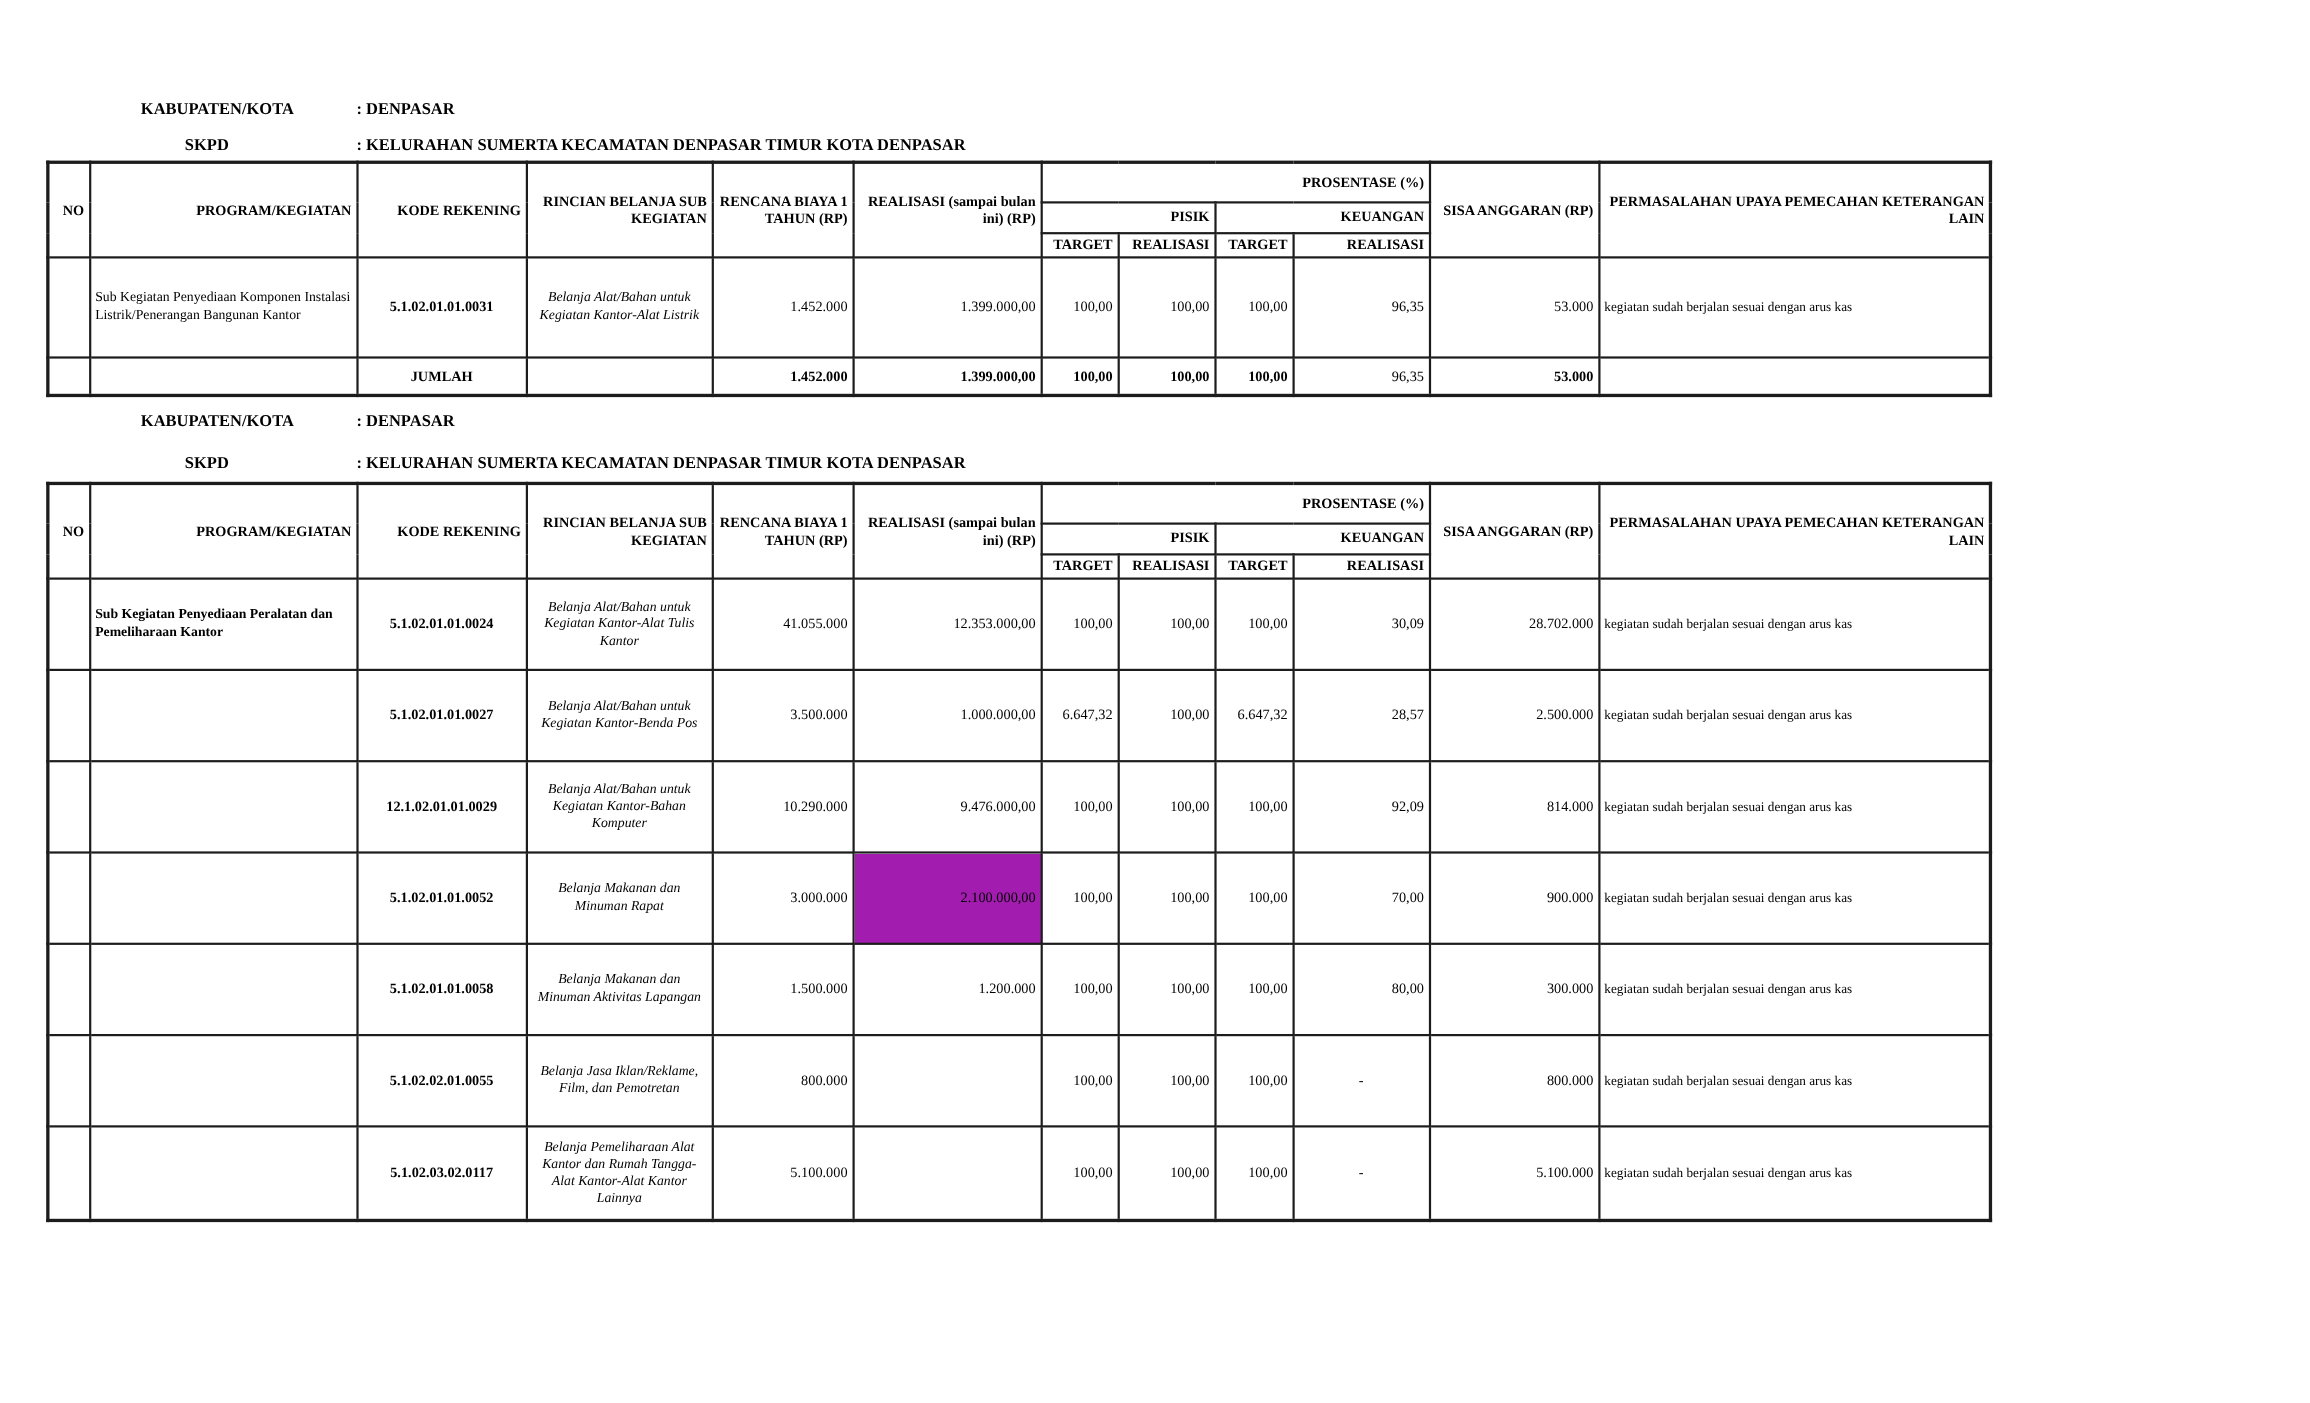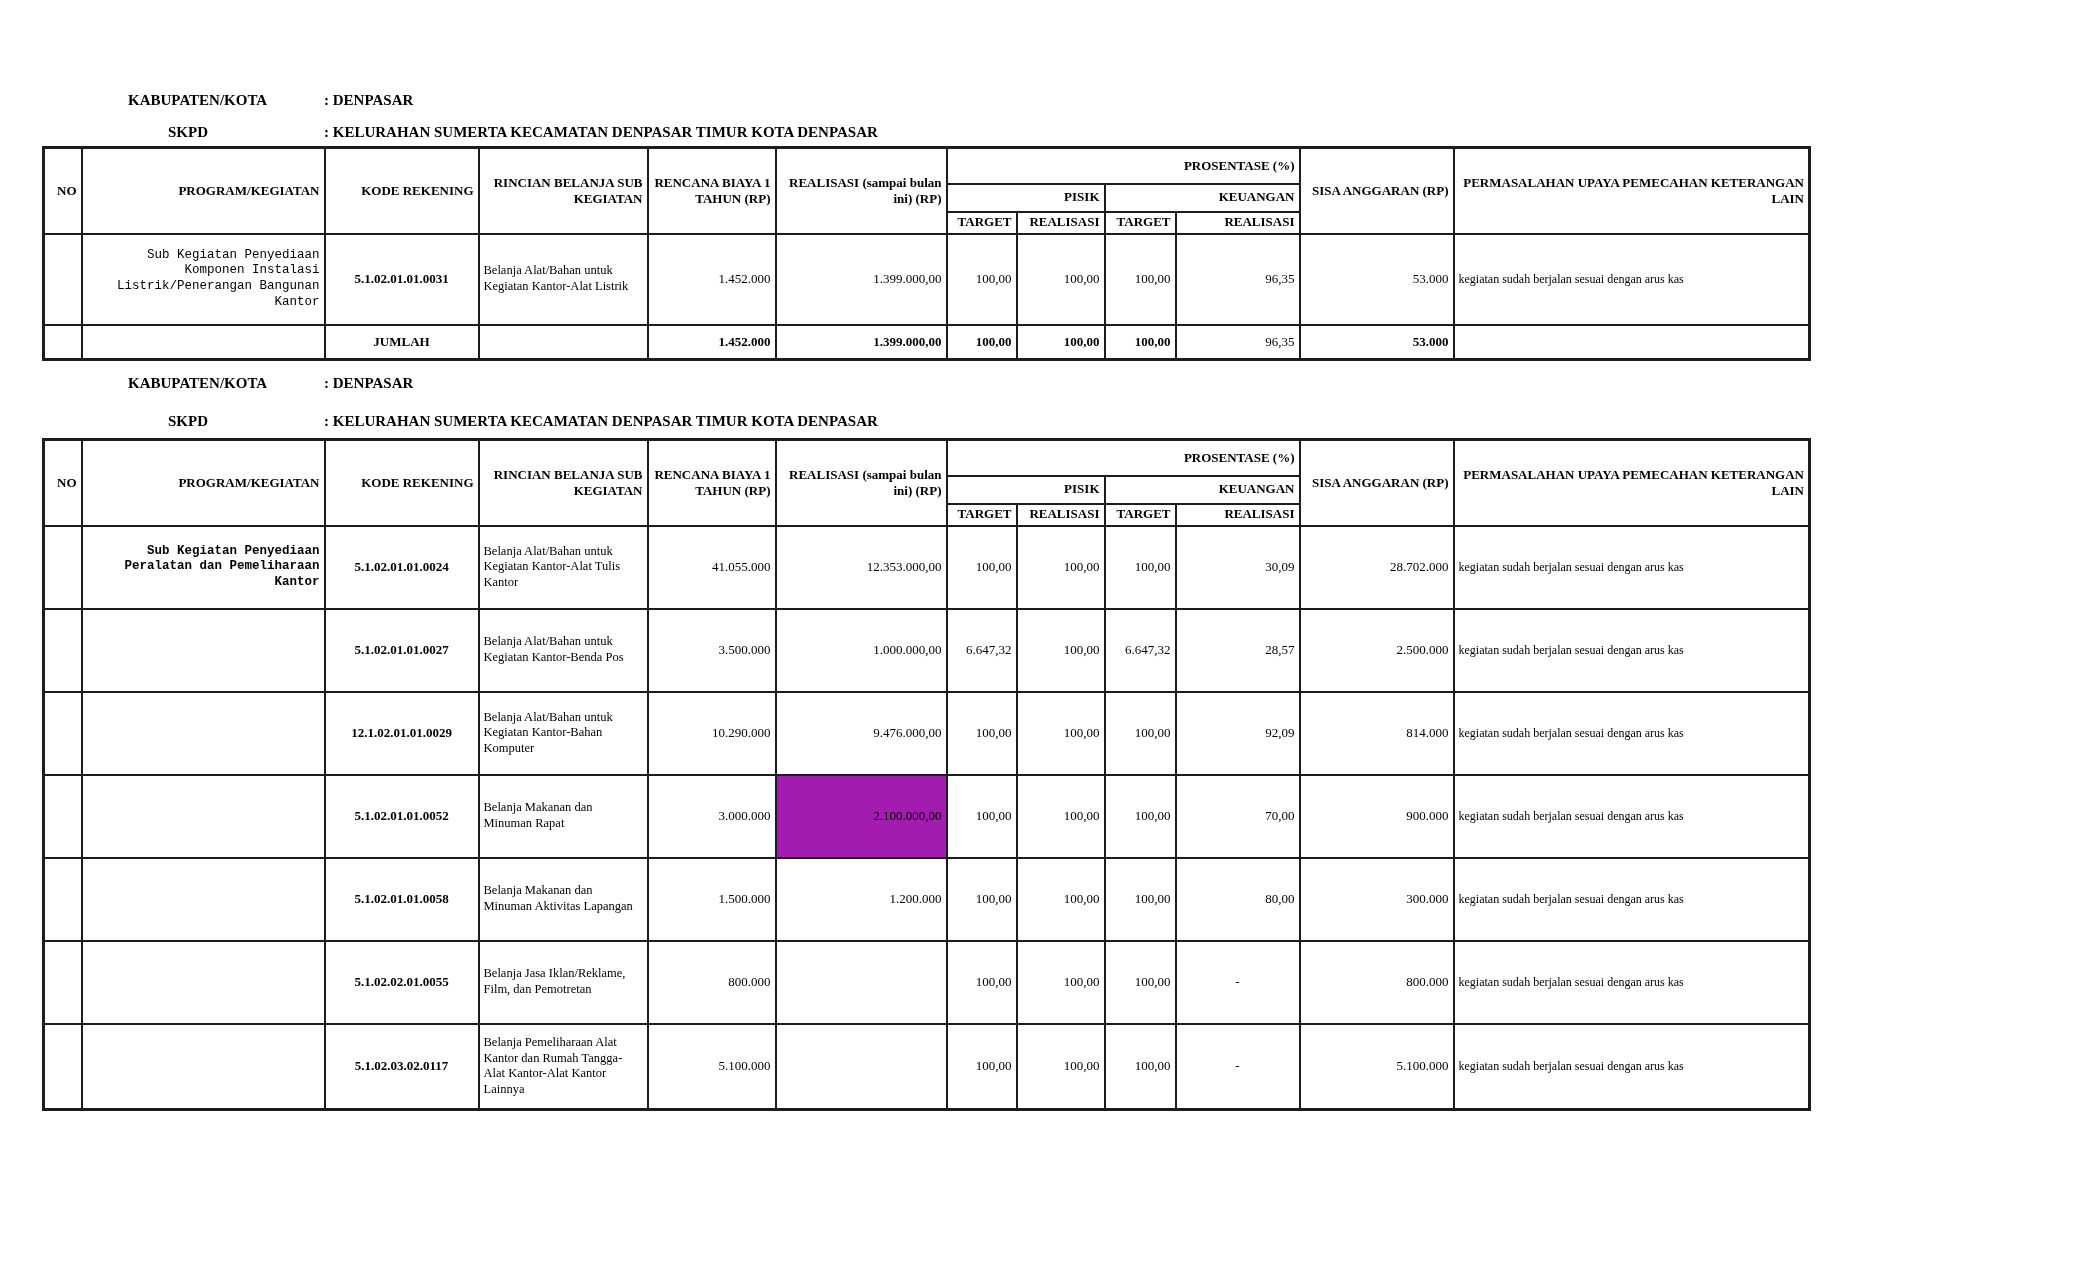--- a/index.html
+++ b/index.html
@@ -19,23 +19,23 @@
     padding:1px 4px;line-height:1.25;
   }
   .rtable{border:3px solid #1c1c1c;}
   .hd{font-weight:bold;font-size:13px;text-align:right;}
   .h1{height:36px}.h2{height:28px}.h3{height:22px}
   .t1 tr.dr{height:91px}
   .t1 tr.sum{height:35px}
   .t2 tr.dr{height:83px}
   .t2 tr.dr.tall{height:86px}
   .c{font-size:12.5px;}
-  .prog{text-align:right;font-family:Liberation Mono, monospace;}
+  .prog{text-align:left;}
   .kode{text-align:center;font-weight:bold;font-size:13px;margin-top:32px;}
-  .rinc{}
+  .rinc{text-align:center;font-style:italic;}
   .num{text-align:right;font-size:13px;padding-right:8px;}
   .ctr{text-align:center;padding-right:4px;}
   .perm{text-align:left;font-size:12px;}
   .b{font-weight:bold;}
   .sum td{font-weight:bold;}
   .sum td.nb{font-weight:normal;}
   .hl{}
 </style>
 </head>
 <body>

